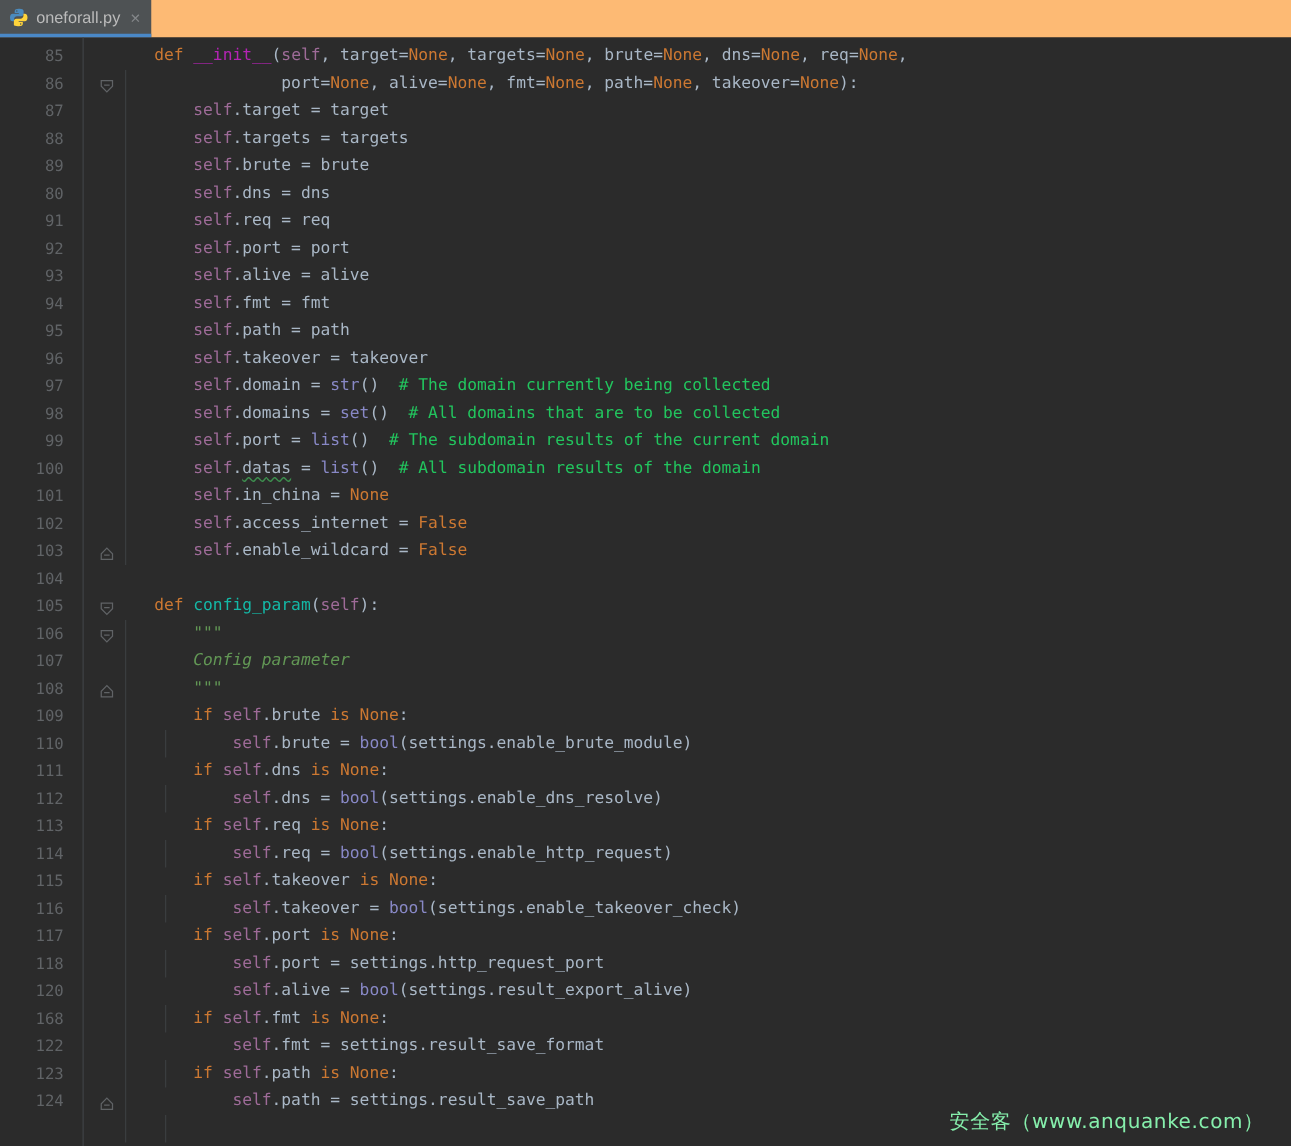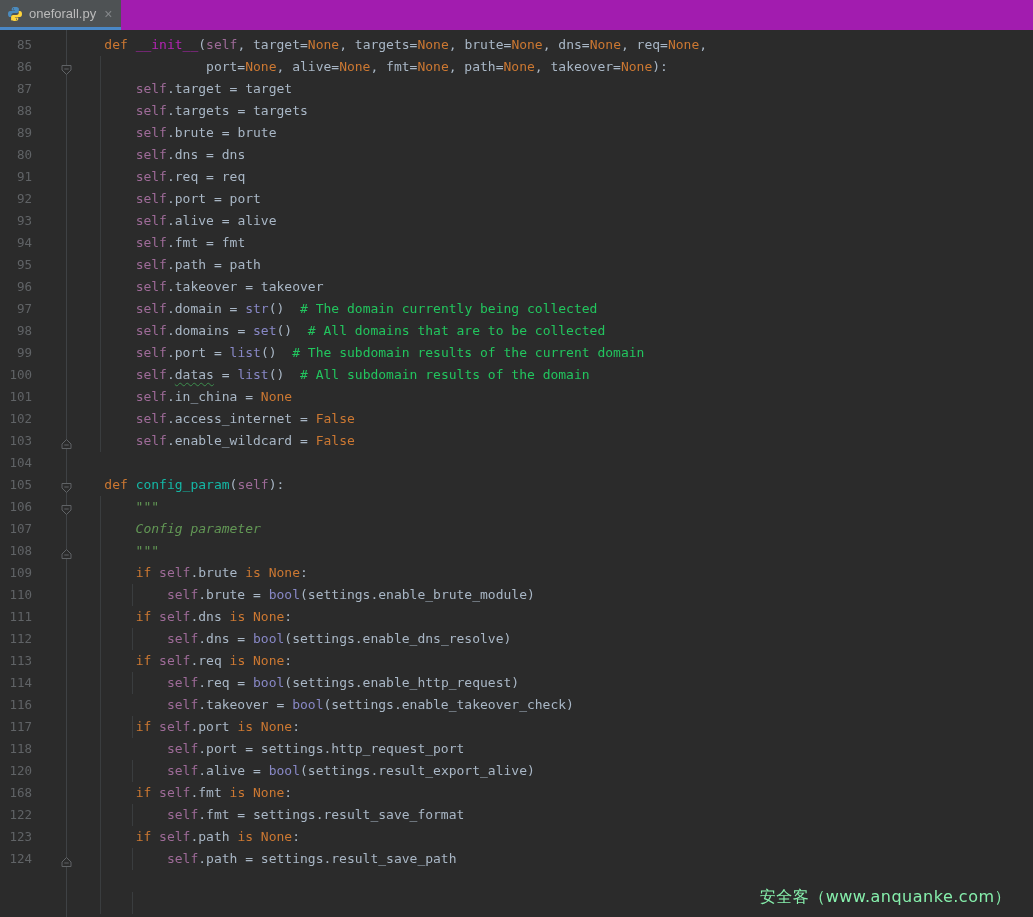--- a/index.html
+++ b/index.html
@@ -1,30 +1,30 @@
 <!DOCTYPE html>
 <html><head>
 <meta charset="utf-8">
 <style>
   html,body{margin:0;padding:0;background:#2b2b2b;width:1033px;height:917px;overflow:hidden;}
   .window{position:relative;width:1033px;height:917px;background:#2b2b2b;}
   
-  .tabbar{position:relative;height:30px;background:#a21caf;}
+  .tabbar{position:relative;height:30px;background:#fdba74;}
   .tab{position:absolute;left:0;top:0;height:30px;width:121px;box-sizing:border-box;
        background:#4e5254;display:flex;align-items:center;padding:0 7px;
        border-bottom:3px solid #4a88c7;cursor:pointer;}
   .tab .pyicon{width:16px;height:16px;margin-right:6px;display:inline-flex;flex:0 0 16px;}
   .tabtitle{font:13px "Liberation Sans",sans-serif;color:#bbbbbb;white-space:nowrap;}
   .tabclose{margin-left:8px;color:#84878a;font:14px "Liberation Sans",sans-serif;line-height:1;cursor:pointer;}
   
   .editor{position:relative;height:887px;font-family:"DejaVu Sans Mono",monospace;
           font-size:13px;background:#2b2b2b;}
   .gutter-sep{position:absolute;left:66px;top:0;bottom:0;width:1px;background:#3f4245;}
   .lines{position:relative;padding-top:4px;z-index:2;}
-  .line{position:relative;height:22px;line-height:22px;}
+  .line{position:relative;height:22px;line-height:22px;margin-left:19px;}
   .ln{position:absolute;left:0;top:0;width:32px;text-align:right;color:#606366;font-size:12.5px;
       -webkit-user-select:none;user-select:none;cursor:pointer;}
   .code{display:block;margin-left:73px;white-space:pre;}
   .fold{position:absolute;left:60px;top:5px;width:13px;height:12px;cursor:pointer;z-index:3;}
   .guide{position:absolute;width:1px;background:#3a3d3f;z-index:1;}
   
   .tok-plain{color:#a9b7c6}
   .tok-kw{color:#cc7832}
   .tok-fn{color:#14b8a6}
   .tok-magic{color:#b424b4}
@@ -205,20 +205,24 @@
         </div>
         <div class="line">
           <span class="ln">113</span>
           <span class="code"><span class="tok-plain">        </span><span class="tok-kw">if </span><span class="tok-self">self</span><span class="tok-plain">.req </span><span class="tok-kw">is None</span><span class="tok-plain">:</span></span>
         </div>
         <div class="line">
           <span class="ln">114</span>
           <span class="code"><span class="tok-plain">            </span><span class="tok-self">self</span><span class="tok-plain">.req = </span><span class="tok-builtin">bool</span><span class="tok-plain">(settings.enable_http_request)</span></span>
         </div>
         <div class="line">
+          <span class="ln">115</span>
+          <span class="code"><span class="tok-plain">        </span><span class="tok-kw">if </span><span class="tok-self">self</span><span class="tok-plain">.takeover </span><span class="tok-kw">is None</span><span class="tok-plain">:</span></span>
+        </div>
+        <div class="line">
           <span class="ln">116</span>
           <span class="code"><span class="tok-plain">            </span><span class="tok-self">self</span><span class="tok-plain">.takeover = </span><span class="tok-builtin">bool</span><span class="tok-plain">(settings.enable_takeover_check)</span></span>
         </div>
         <div class="line">
           <span class="ln">117</span>
           <span class="code"><span class="tok-plain">        </span><span class="tok-kw">if </span><span class="tok-self">self</span><span class="tok-plain">.port </span><span class="tok-kw">is None</span><span class="tok-plain">:</span></span>
         </div>
         <div class="line">
           <span class="ln">118</span>
           <span class="code"><span class="tok-plain">            </span><span class="tok-self">self</span><span class="tok-plain">.port = settings.http_request_port</span></span>

